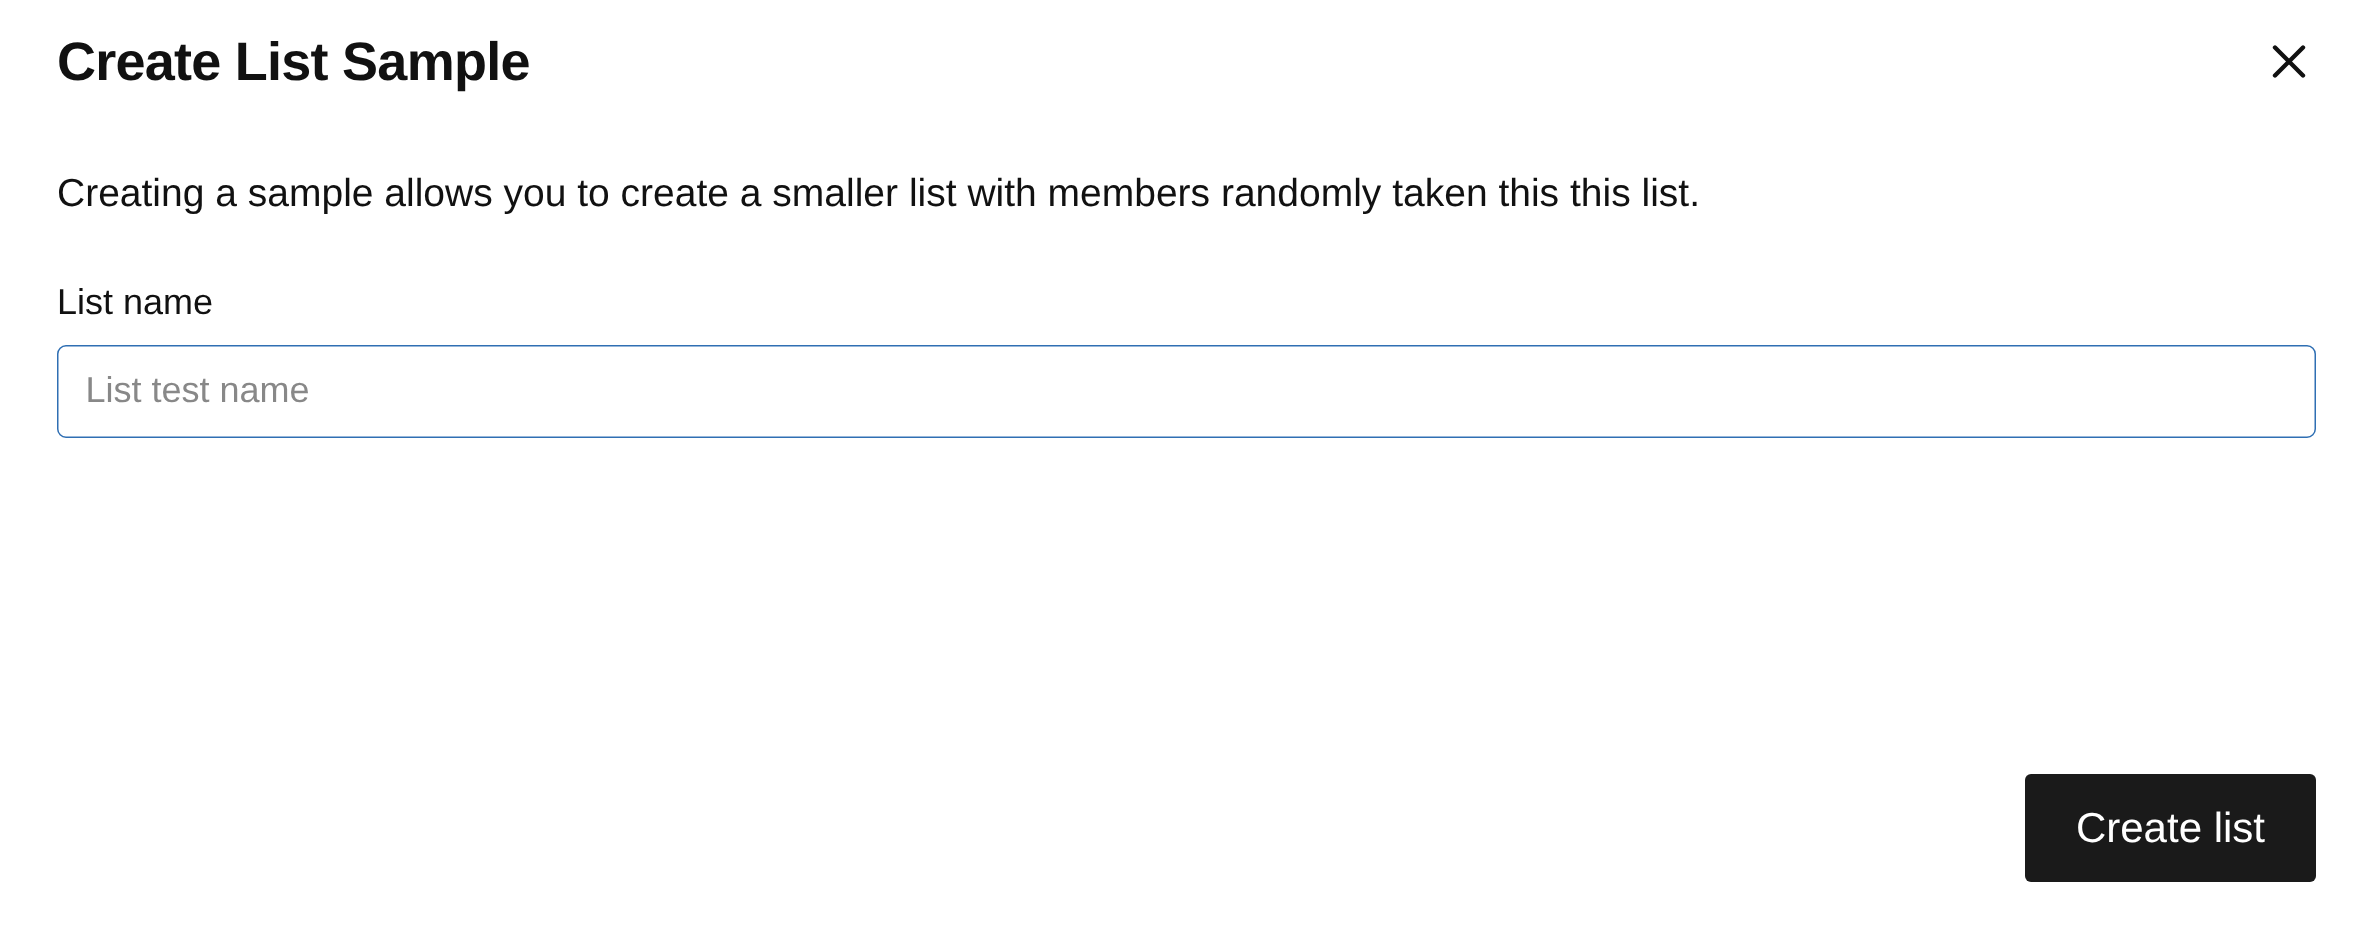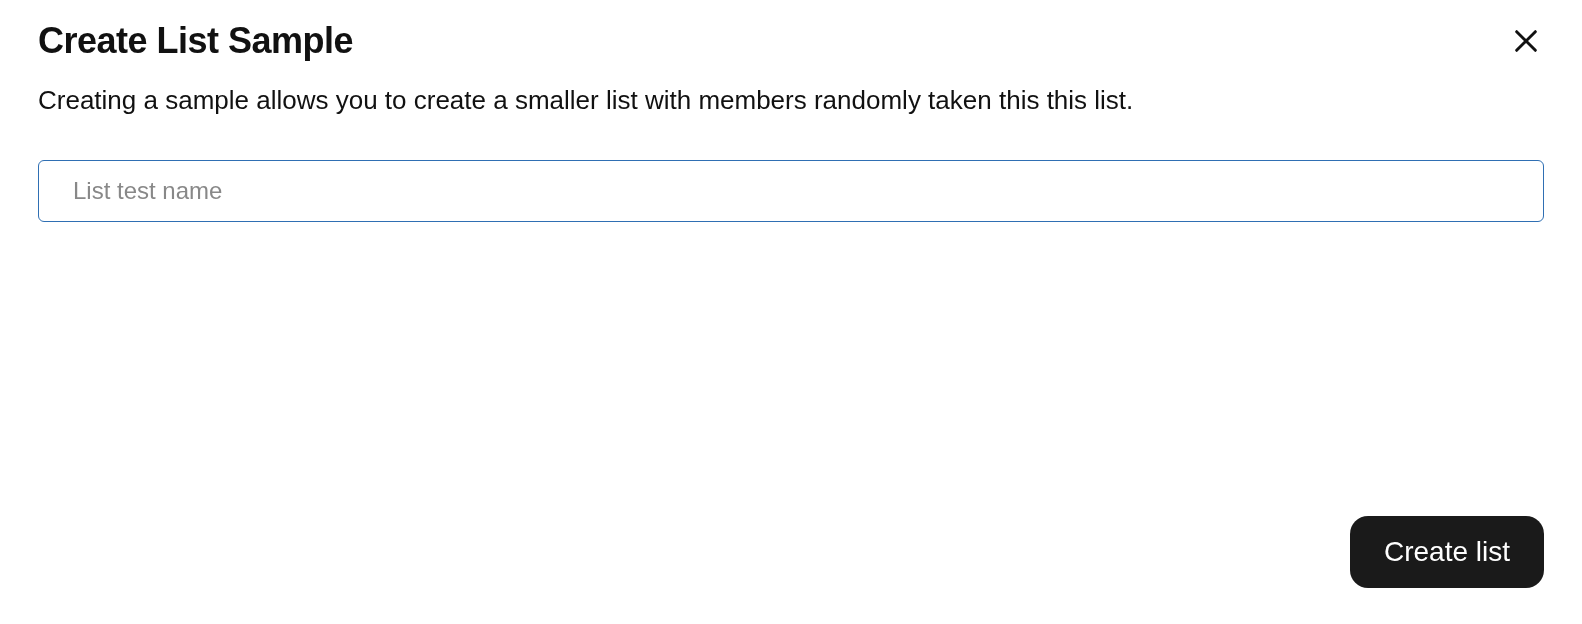--- a/index.html
+++ b/index.html
@@ -12,21 +12,21 @@
       background: #ffffff;
       width: 1582px;
       height: 624px;
       padding: 20px 38px 30px 38px;
       position: relative;
     }
     .header {
       display: flex;
       justify-content: space-between;
       align-items: center;
-      margin-bottom: 20px;
+      margin-bottom: 48px;
     }
     .title {
       font-size: 36px;
       font-weight: 700;
       color: #111111;
       letter-spacing: -0.5px;
     }
     .close-btn {
       background: none;
       border: none;
@@ -51,21 +51,21 @@
     }
     .label {
       display: block;
       font-size: 24px;
       color: #111111;
       margin-bottom: 14px;
     }
     .input {
       width: 100%;
       height: 62px;
-      padding: 0 34px;
+      padding: 0 18px;
       font-size: 24px;
       border: 1px solid #999999;
       border-radius: 6px;
       background: #ffffff;
       color: #111111;
       outline: none;
     }
     .input::placeholder {
       color: #888888;
     }
@@ -74,21 +74,21 @@
     }
     .footer {
       position: absolute;
       bottom: 36px;
       right: 38px;
     }
     .submit-btn {
       background: #1a1a1a;
       color: #ffffff;
       border: none;
-      border-radius: 18px;
+      border-radius: 4px;
       font-size: 28px;
       font-weight: 500;
       padding: 20px 34px;
       cursor: pointer;
     }
   </style>
 </head>
 <body>
 
 <div class="header">
@@ -97,20 +97,21 @@
     <svg viewBox="0 0 24 24" fill="none" stroke="#111111" stroke-width="2.5" stroke-linecap="round">
       <line x1="4" y1="4" x2="20" y2="20"></line>
       <line x1="20" y1="4" x2="4" y2="20"></line>
     </svg>
   </button>
 </div>
 
 <p class="description">Creating a sample allows you to create a smaller list with members randomly taken this this list.</p>
 
 <div class="form-group">
+  <label class="label">List name</label>
   <input type="text" class="input focused" placeholder="List test name" style="">
 </div>
 
 <div class="form-group">
 </div>
 
 <div class="footer">
   <button class="submit-btn">Create list</button>
 </div>
 

